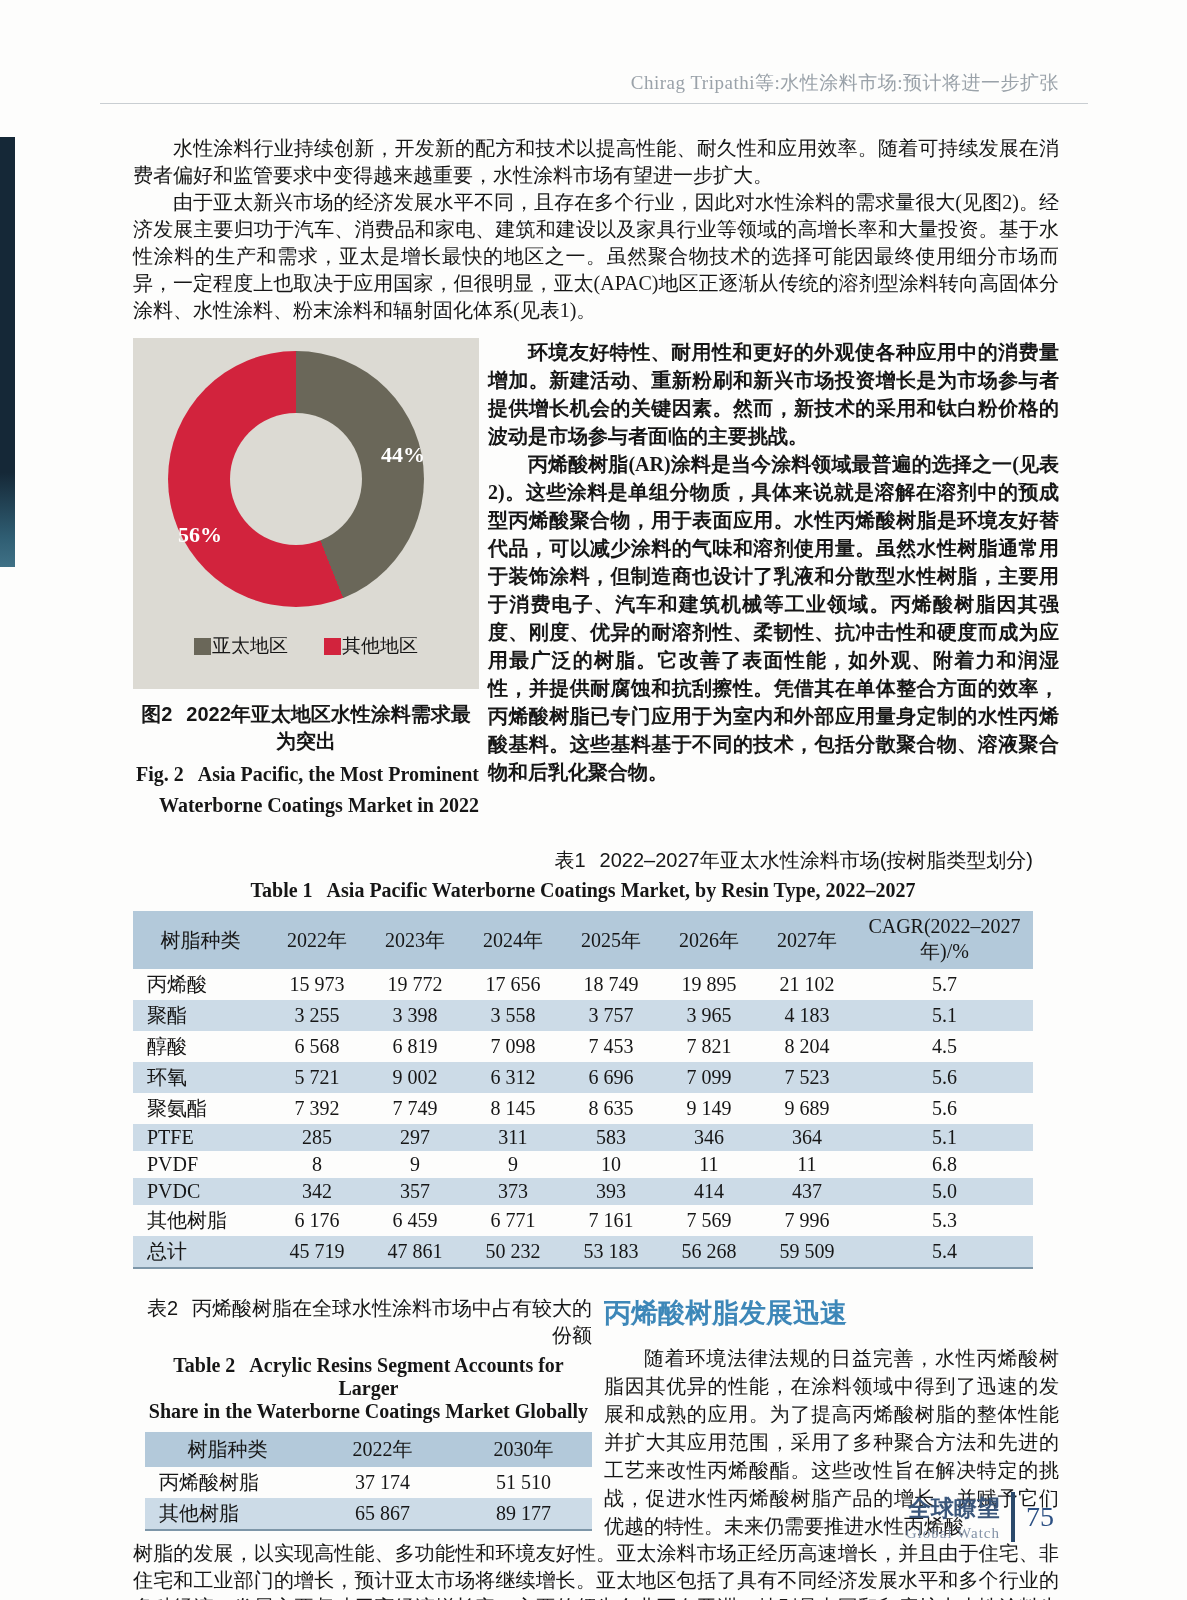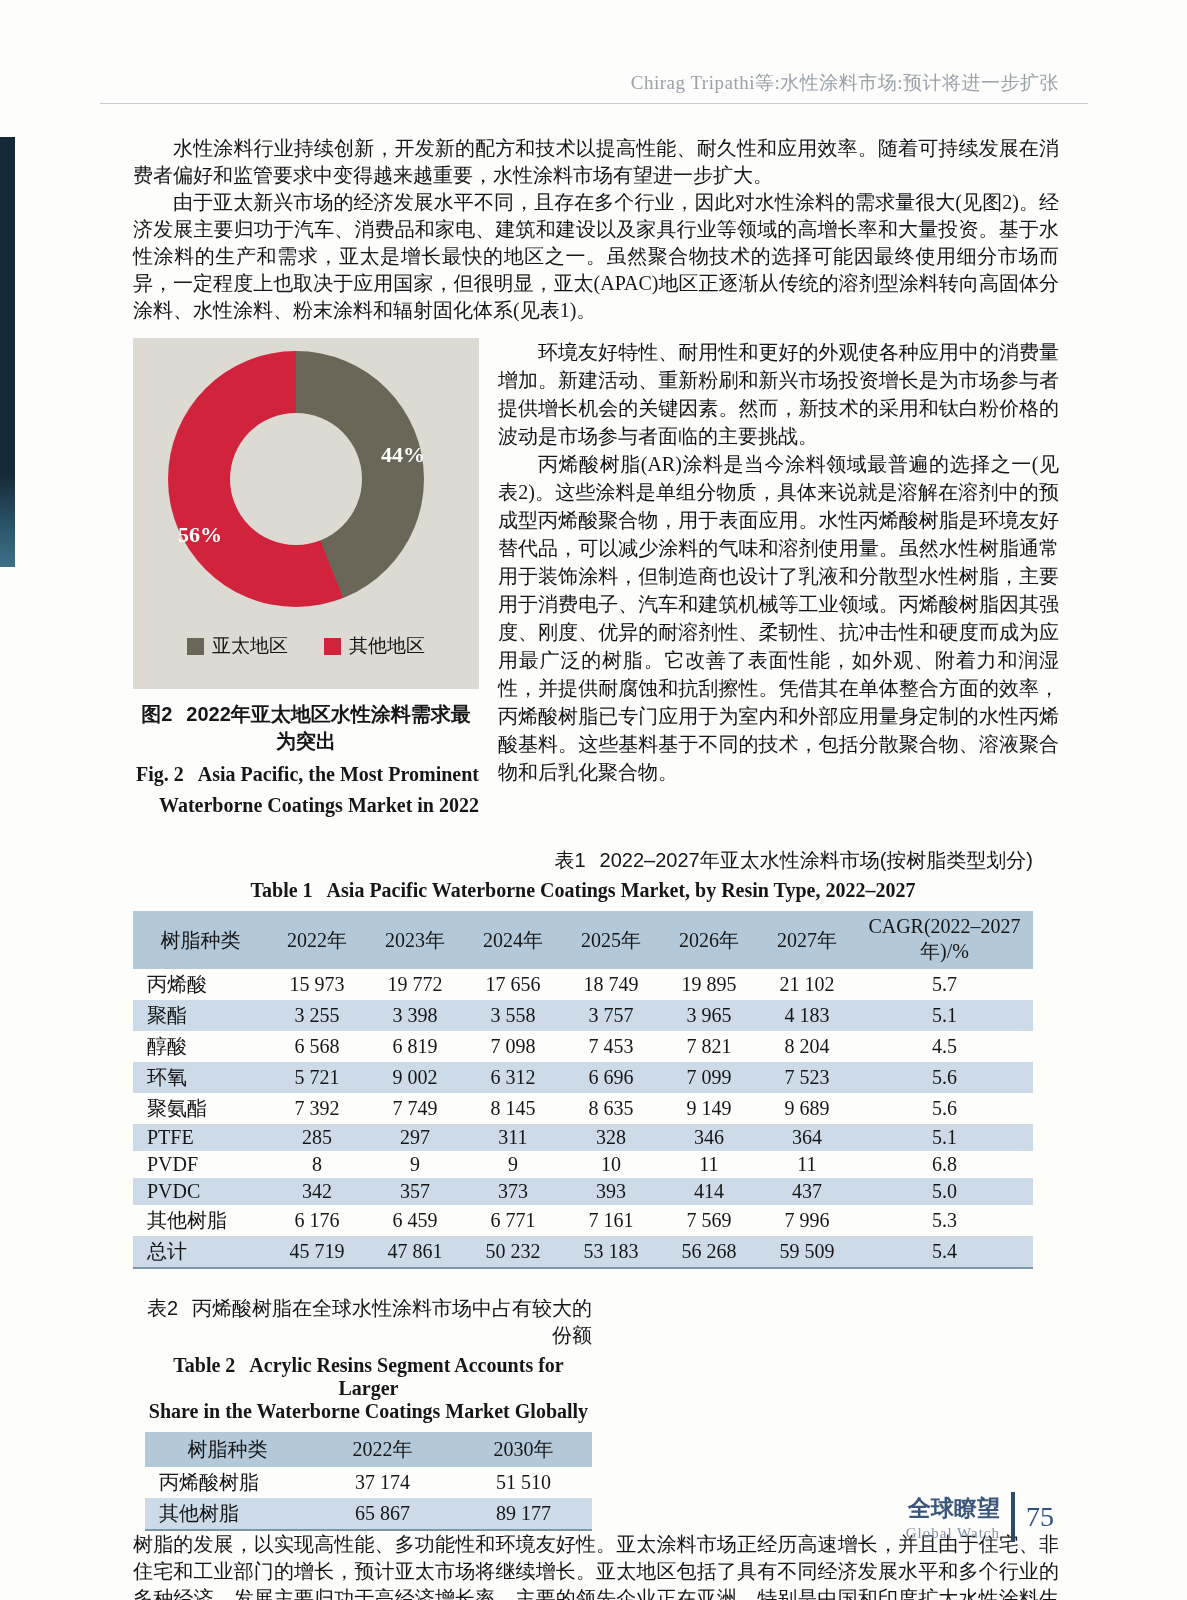--- a/index.html
+++ b/index.html
@@ -33,27 +33,27 @@
   
   .fig-row{display:flex;margin-top:14px;}
   .figure-col{flex:none;width:346px;}
   .fig-box{position:relative;width:346px;height:351px;background:var(--fig-bg);}
   .donut{position:absolute;left:35px;top:13px;width:256px;height:256px;border-radius:50%;}
   .donut-hole{position:absolute;left:97px;top:75px;width:132px;height:132px;border-radius:50%;background:var(--fig-bg);}
   .pct{position:absolute;color:#ffffff;font-size:22px;font-weight:bold;}
   .pct-apac{left:248px;top:104px;}
   .pct-other{left:45px;top:184px;}
   .fig-legend{position:absolute;left:0;right:0;bottom:30px;display:flex;justify-content:center;gap:36px;font-size:19px;}
-  .legend-item{display:flex;align-items:center;gap:8px;}
+  .legend-item{display:flex;align-items:center;gap:1px;}
   .swatch{width:17px;height:17px;display:inline-block;}
   .fig-cap-zh{margin-top:12px;text-align:center;font-weight:bold;font-size:20px;
     font-family:"Liberation Sans","DejaVu Sans",sans-serif;}
   .fig-cap-en{margin-top:4px;text-align:right;font-weight:bold;font-size:20px;line-height:31px;}
   .cap-label{margin-right:14px;}
-  .text-col{flex:1;padding-left:19px;}
+  .text-col{flex:1;padding-left:9px;font-weight:bold;}
   .text-col p.body{line-height:28px;}
   
   .table1-block{margin-top:26px;width:900px;}
   .tbl-title-zh{text-align:right;font-weight:normal;font-size:20px;
     font-family:"Liberation Sans","DejaVu Sans",sans-serif;}
   .tbl-title-en{text-align:center;font-weight:bold;font-size:20px;margin-top:5px;}
   table{border-collapse:collapse;font-size:20px;margin-top:9px;}
   #table1{width:900px;border-bottom:2px solid #7d96a8;}
   th{background:var(--table-header);font-weight:normal;padding:4px 0;text-align:center;}
   td{padding:2px 0;text-align:center;}
@@ -195,21 +195,21 @@
               <td>8 635</td>
               <td>9 149</td>
               <td>9 689</td>
               <td>5.6</td>
             </tr>
             <tr>
               <td>PTFE</td>
               <td>285</td>
               <td>297</td>
               <td>311</td>
-              <td>328</td>
+              <td>583</td>
               <td>346</td>
               <td>364</td>
               <td>5.1</td>
             </tr>
             <tr>
               <td>PVDF</td>
               <td>8</td>
               <td>9</td>
               <td>9</td>
               <td>10</td>
@@ -275,20 +275,24 @@
                 <td>51 510</td>
               </tr>
               <tr>
                 <td>其他树脂</td>
                 <td>65 867</td>
                 <td>89 177</td>
               </tr>
             </tbody>
         </table>
       </div>
+      <div class="section-col">
+        <h2 class="section-title">丙烯酸树脂发展迅速</h2>
+        <p class="body indent">随着环境法律法规的日益完善，水性丙烯酸树脂因其优异的性能，在涂料领域中得到了迅速的发展和成熟的应用。为了提高丙烯酸树脂的整体性能并扩大其应用范围，采用了多种聚合方法和先进的工艺来改性丙烯酸酯。这些改性旨在解决特定的挑战，促进水性丙烯酸树脂产品的增长，并赋予它们优越的特性。未来仍需要推进水性丙烯酸</p>
+      </div>
     </div>
 
     <p class="body cont">树脂的发展，以实现高性能、多功能性和环境友好性。亚太涂料市场正经历高速增长，并且由于住宅、非住宅和工业部门的增长，预计亚太市场将继续增长。亚太地区包括了具有不同经济发展水平和多个行业的多种经济，发展主要归功于高经济增长率。主要的领先企业正在亚洲，特别是中国和印度扩大水性涂料生产。</p>
 
   </div>
 
   <div class="footer">
     <div class="journal-names">
       <div class="journal-zh">全球瞭望</div>
       <div class="journal-en">Global Watch</div>

